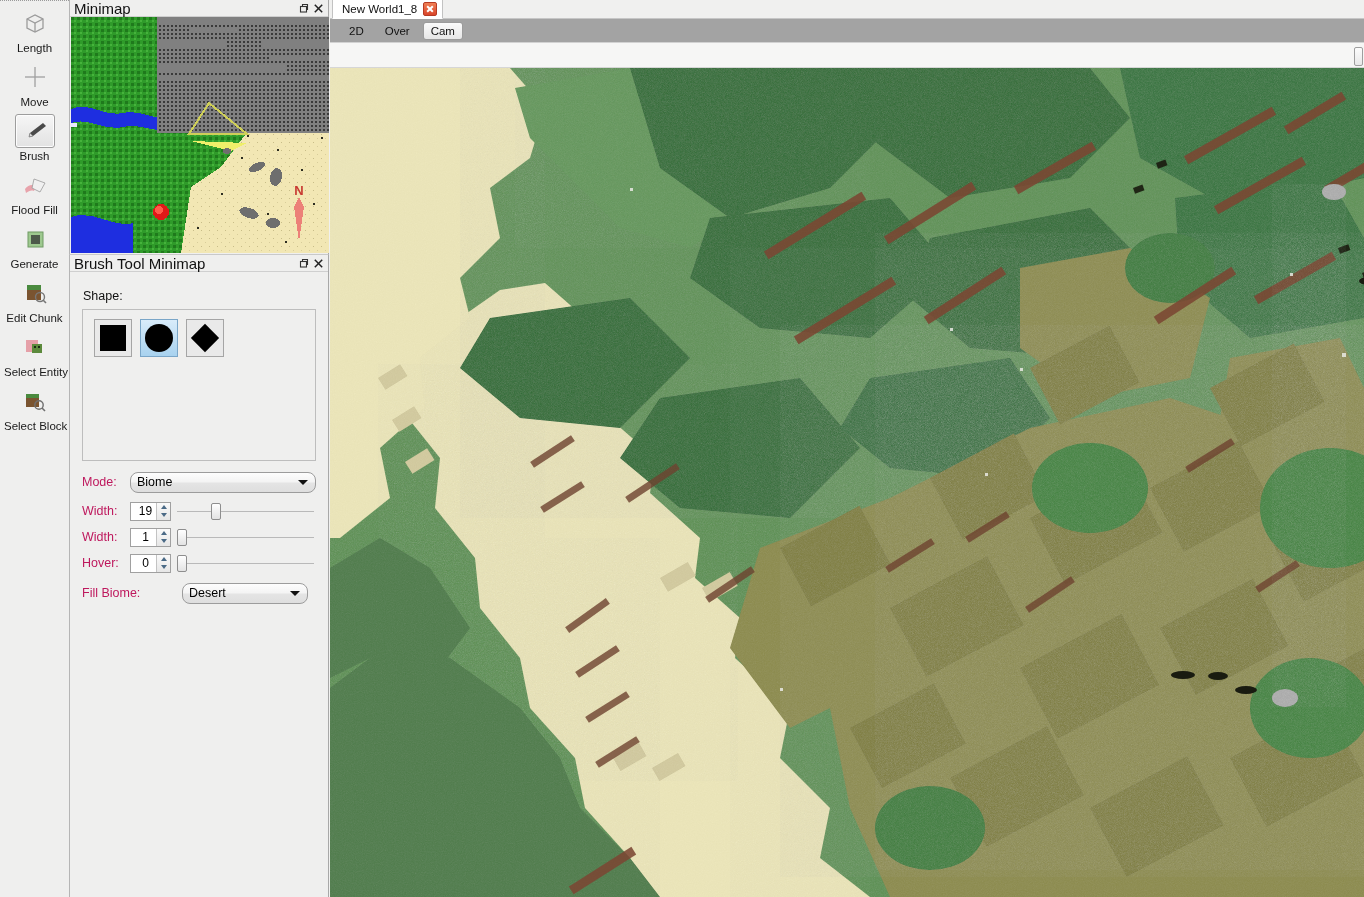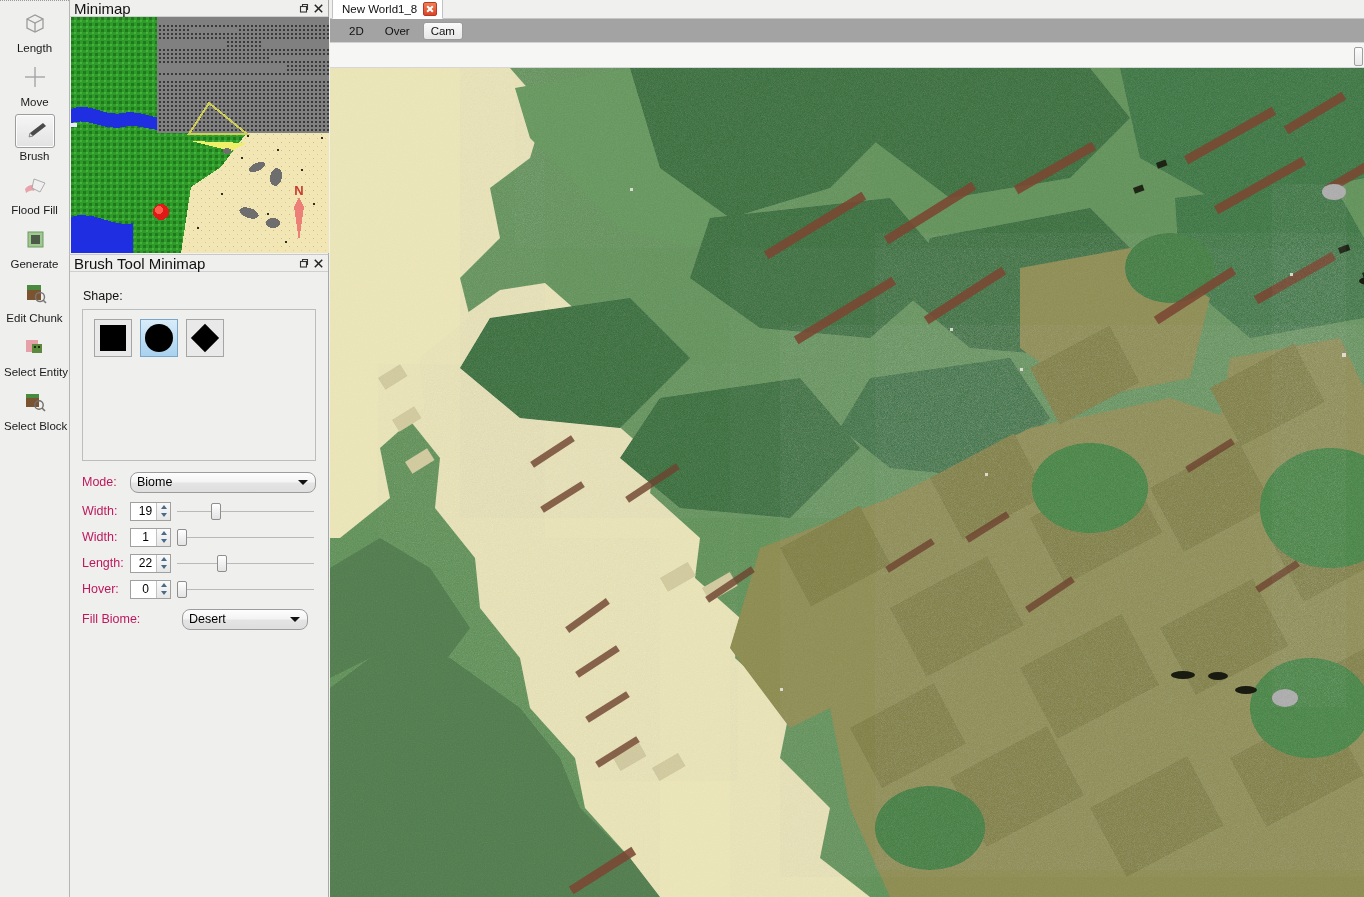--- a/index.html
+++ b/index.html
@@ -631,38 +631,20 @@
                 <i class="ar-dn"></i>
               </span>
           </span>
         </div>
         <div class="slider">
           <div class="track"></div>
           <div class="thumb" style="left:0%"></div>
         </div>
       </div>
 
-      <div class="frow">
-        <span class="flabel">Length:</span>
-        <div class="spin">
-          <span class="sval">22</span>
-          <span class="sbtns">
-            <span class="sbtn">
-                <i class="ar-up"></i>
-              </span>
-            <span class="sbtn">
-                <i class="ar-dn"></i>
-              </span>
-          </span>
-        </div>
-        <div class="slider">
-          <div class="track"></div>
-          <div class="thumb" style="left:29%"></div>
-        </div>
-      </div>
 
       <div class="frow">
         <span class="flabel">Hover:</span>
         <div class="spin">
           <span class="sval">0</span>
           <span class="sbtns">
             <span class="sbtn">
                 <i class="ar-up"></i>
               </span>
             <span class="sbtn">

